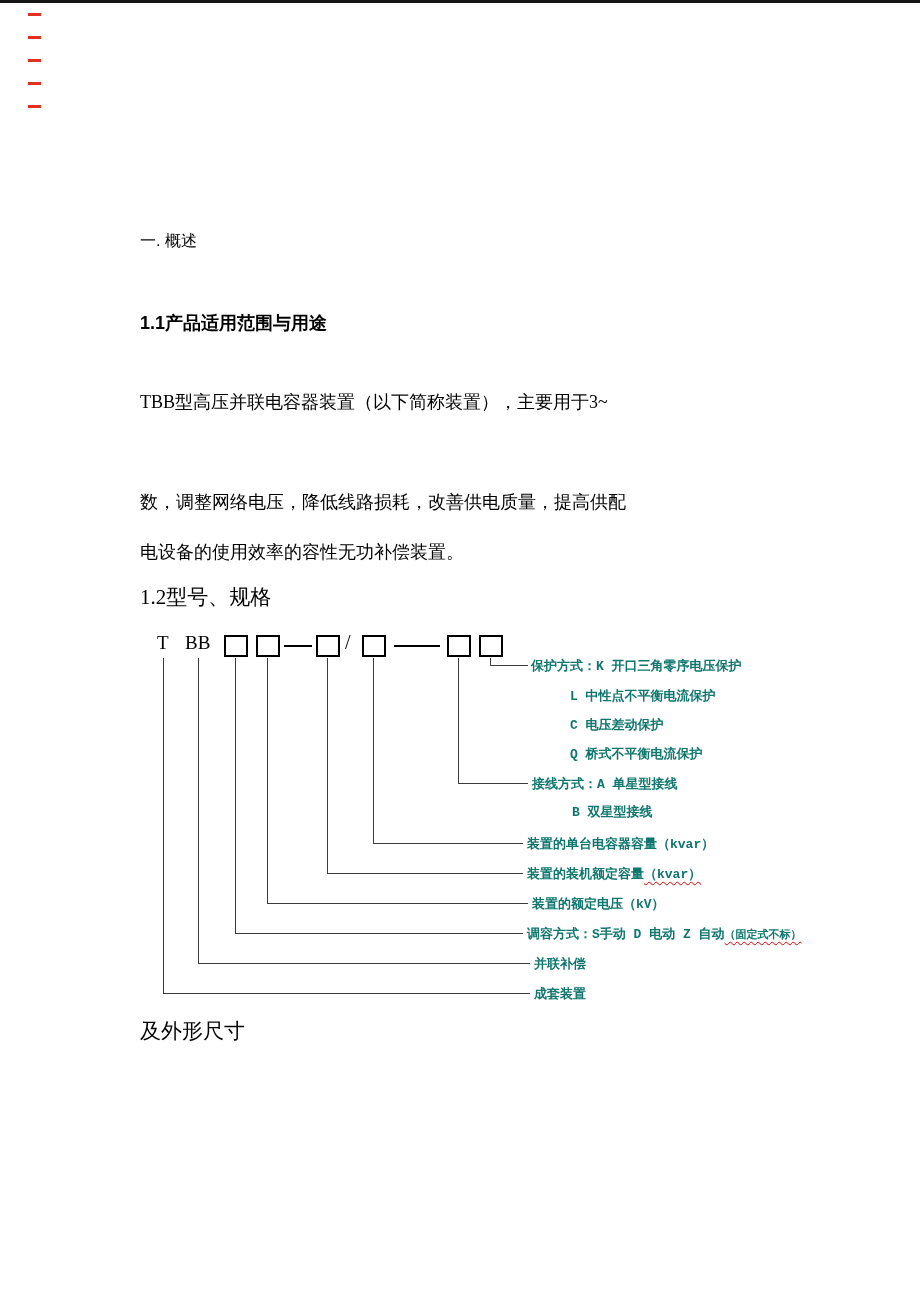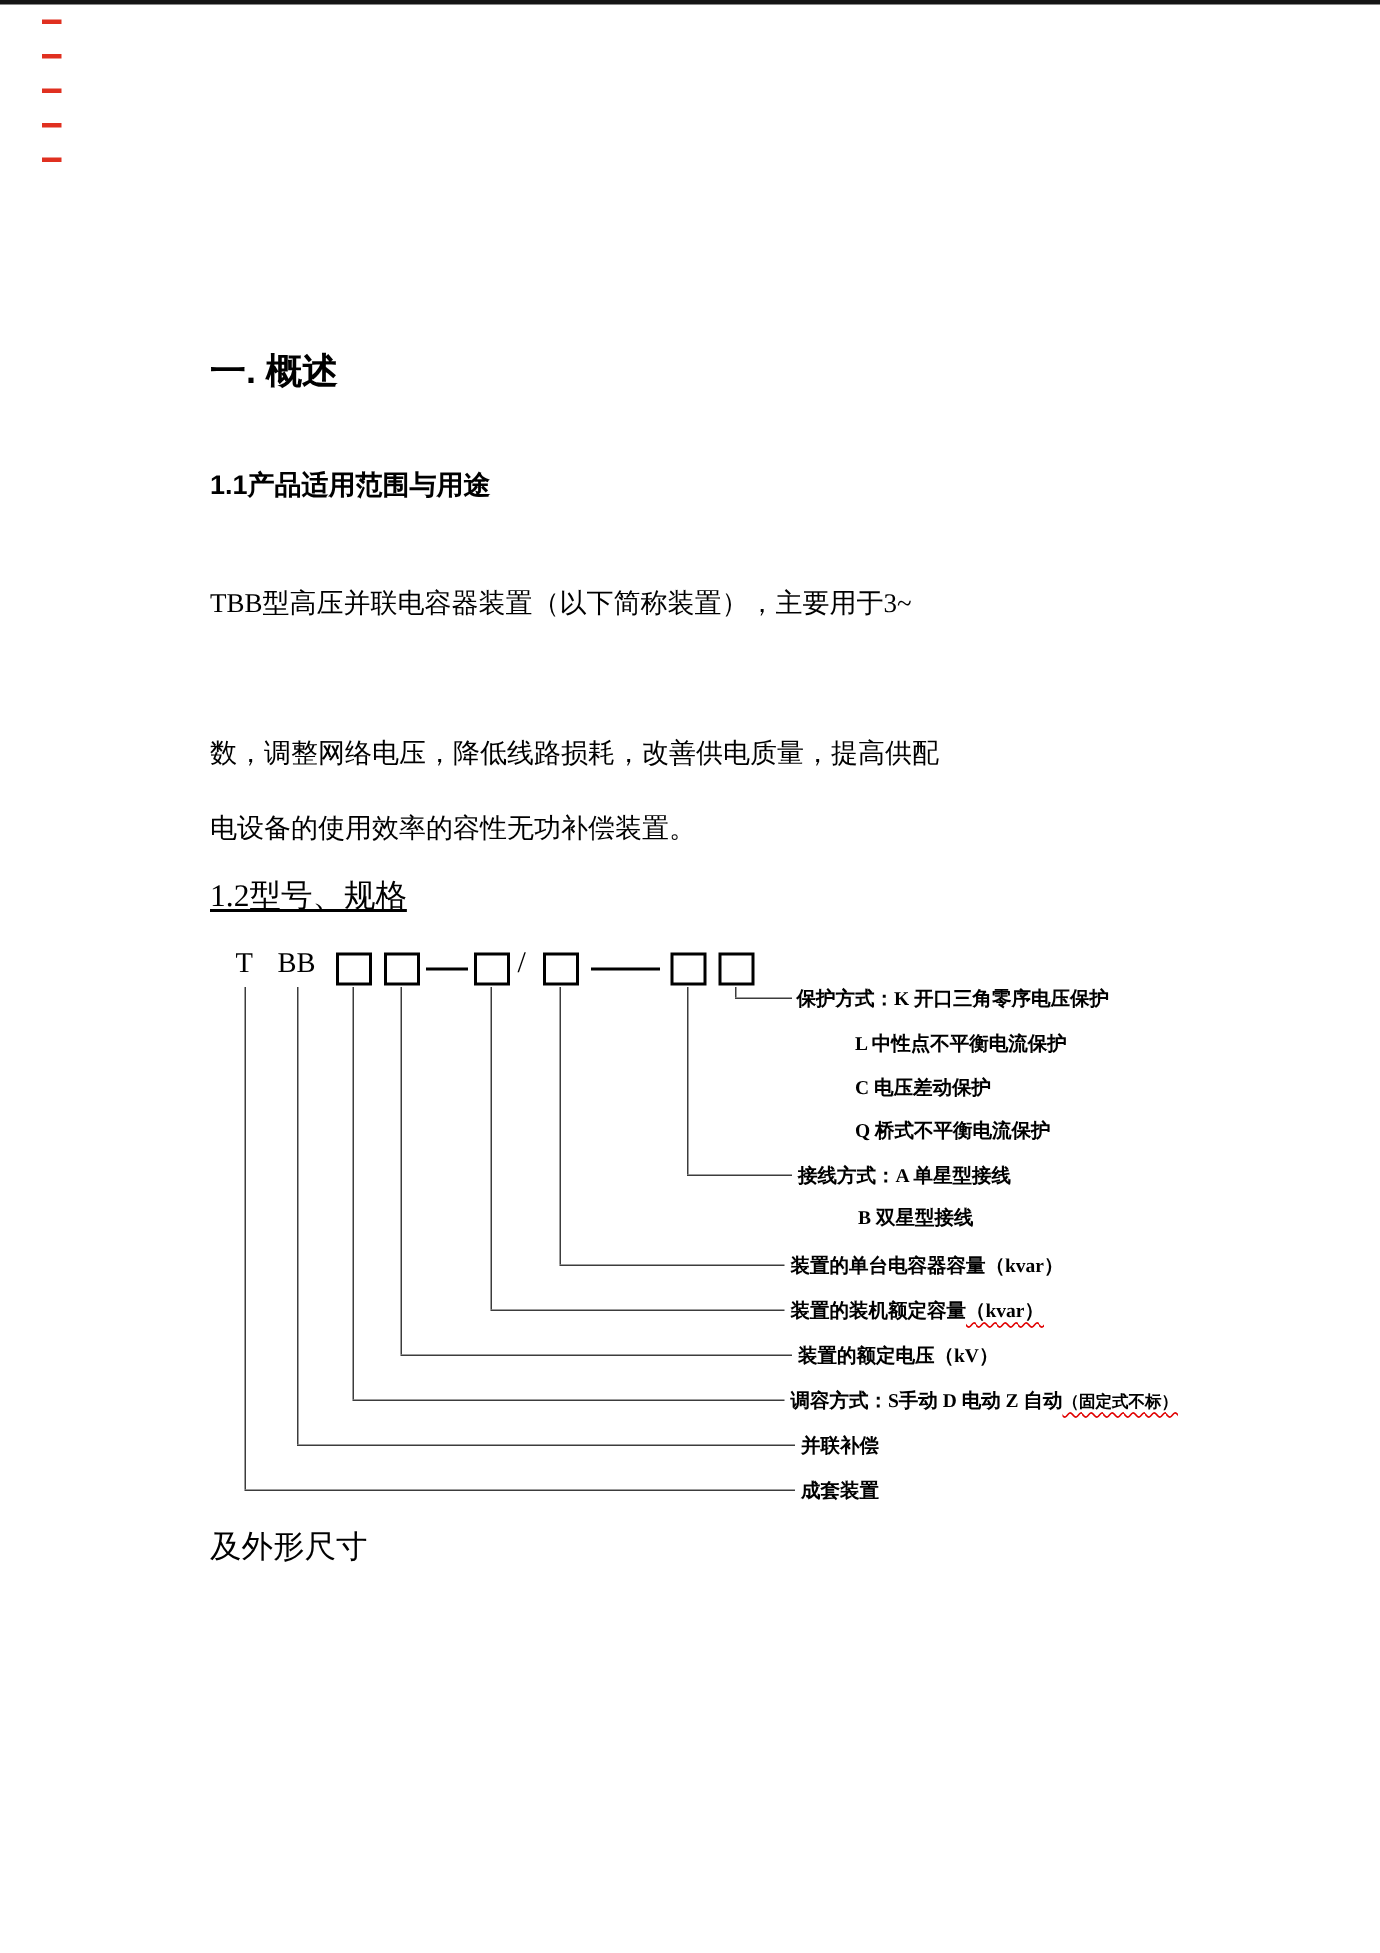--- a/index.html
+++ b/index.html
@@ -14,38 +14,38 @@
     color:#000;
   }
   .abs{position:absolute;white-space:nowrap;}
   .doc-title{
     left:0;top:142px;width:100%;
     text-align:center;
     font-size:33px;font-weight:bold;
     letter-spacing:1px;
     font-family:"Liberation Sans","DejaVu Sans",sans-serif;
   }
-  .h-overview{left:140px;top:228px;font-size:24px;font-weight:bold;
+  .h-overview{left:140px;top:228px;font-size:16px;font-weight:normal;
     font-family:"Liberation Sans","DejaVu Sans",sans-serif;}
   .h-scope{left:140px;top:308px;font-size:18px;font-weight:bold;
     font-family:"Liberation Sans","DejaVu Sans",sans-serif;}
   .body-line{left:140px;font-size:18px;line-height:28px;}
-  .h-model{left:140px;top:580px;font-size:21px;text-decoration:underline;}
+  .h-model{left:140px;top:580px;font-size:21px;}
   .trailing{left:140px;top:1014px;font-size:21px;}
 
   
   .mbox{position:absolute;width:20px;height:18px;border:2px solid #000;background:#fff;}
   .vline{position:absolute;width:1px;background:#3c3c3c;}
   .hline{position:absolute;height:1px;background:#3c3c3c;}
   .hdash{position:absolute;height:2px;background:#000;}
   .code-letter{position:absolute;font-size:19px;font-family:"Liberation Serif",serif;}
   .lbl{
     position:absolute;white-space:nowrap;
-    font-family:Liberation Serif, serif;
-    font-size:13px;font-weight:600;color:#000000;
+    font-family:Liberation Mono, monospace;
+    font-size:13px;font-weight:600;color:#0f766e;
   }
   .lbl .note{font-size:11px;font-weight:600;}
   .sq{text-decoration:underline wavy #e00000 1px;text-underline-offset:3px;}
   .red-mark{position:absolute;left:28px;width:13px;height:3px;background:#e03020;}
 </style>
 </head>
 <body>
 
 <div class="page">
 

